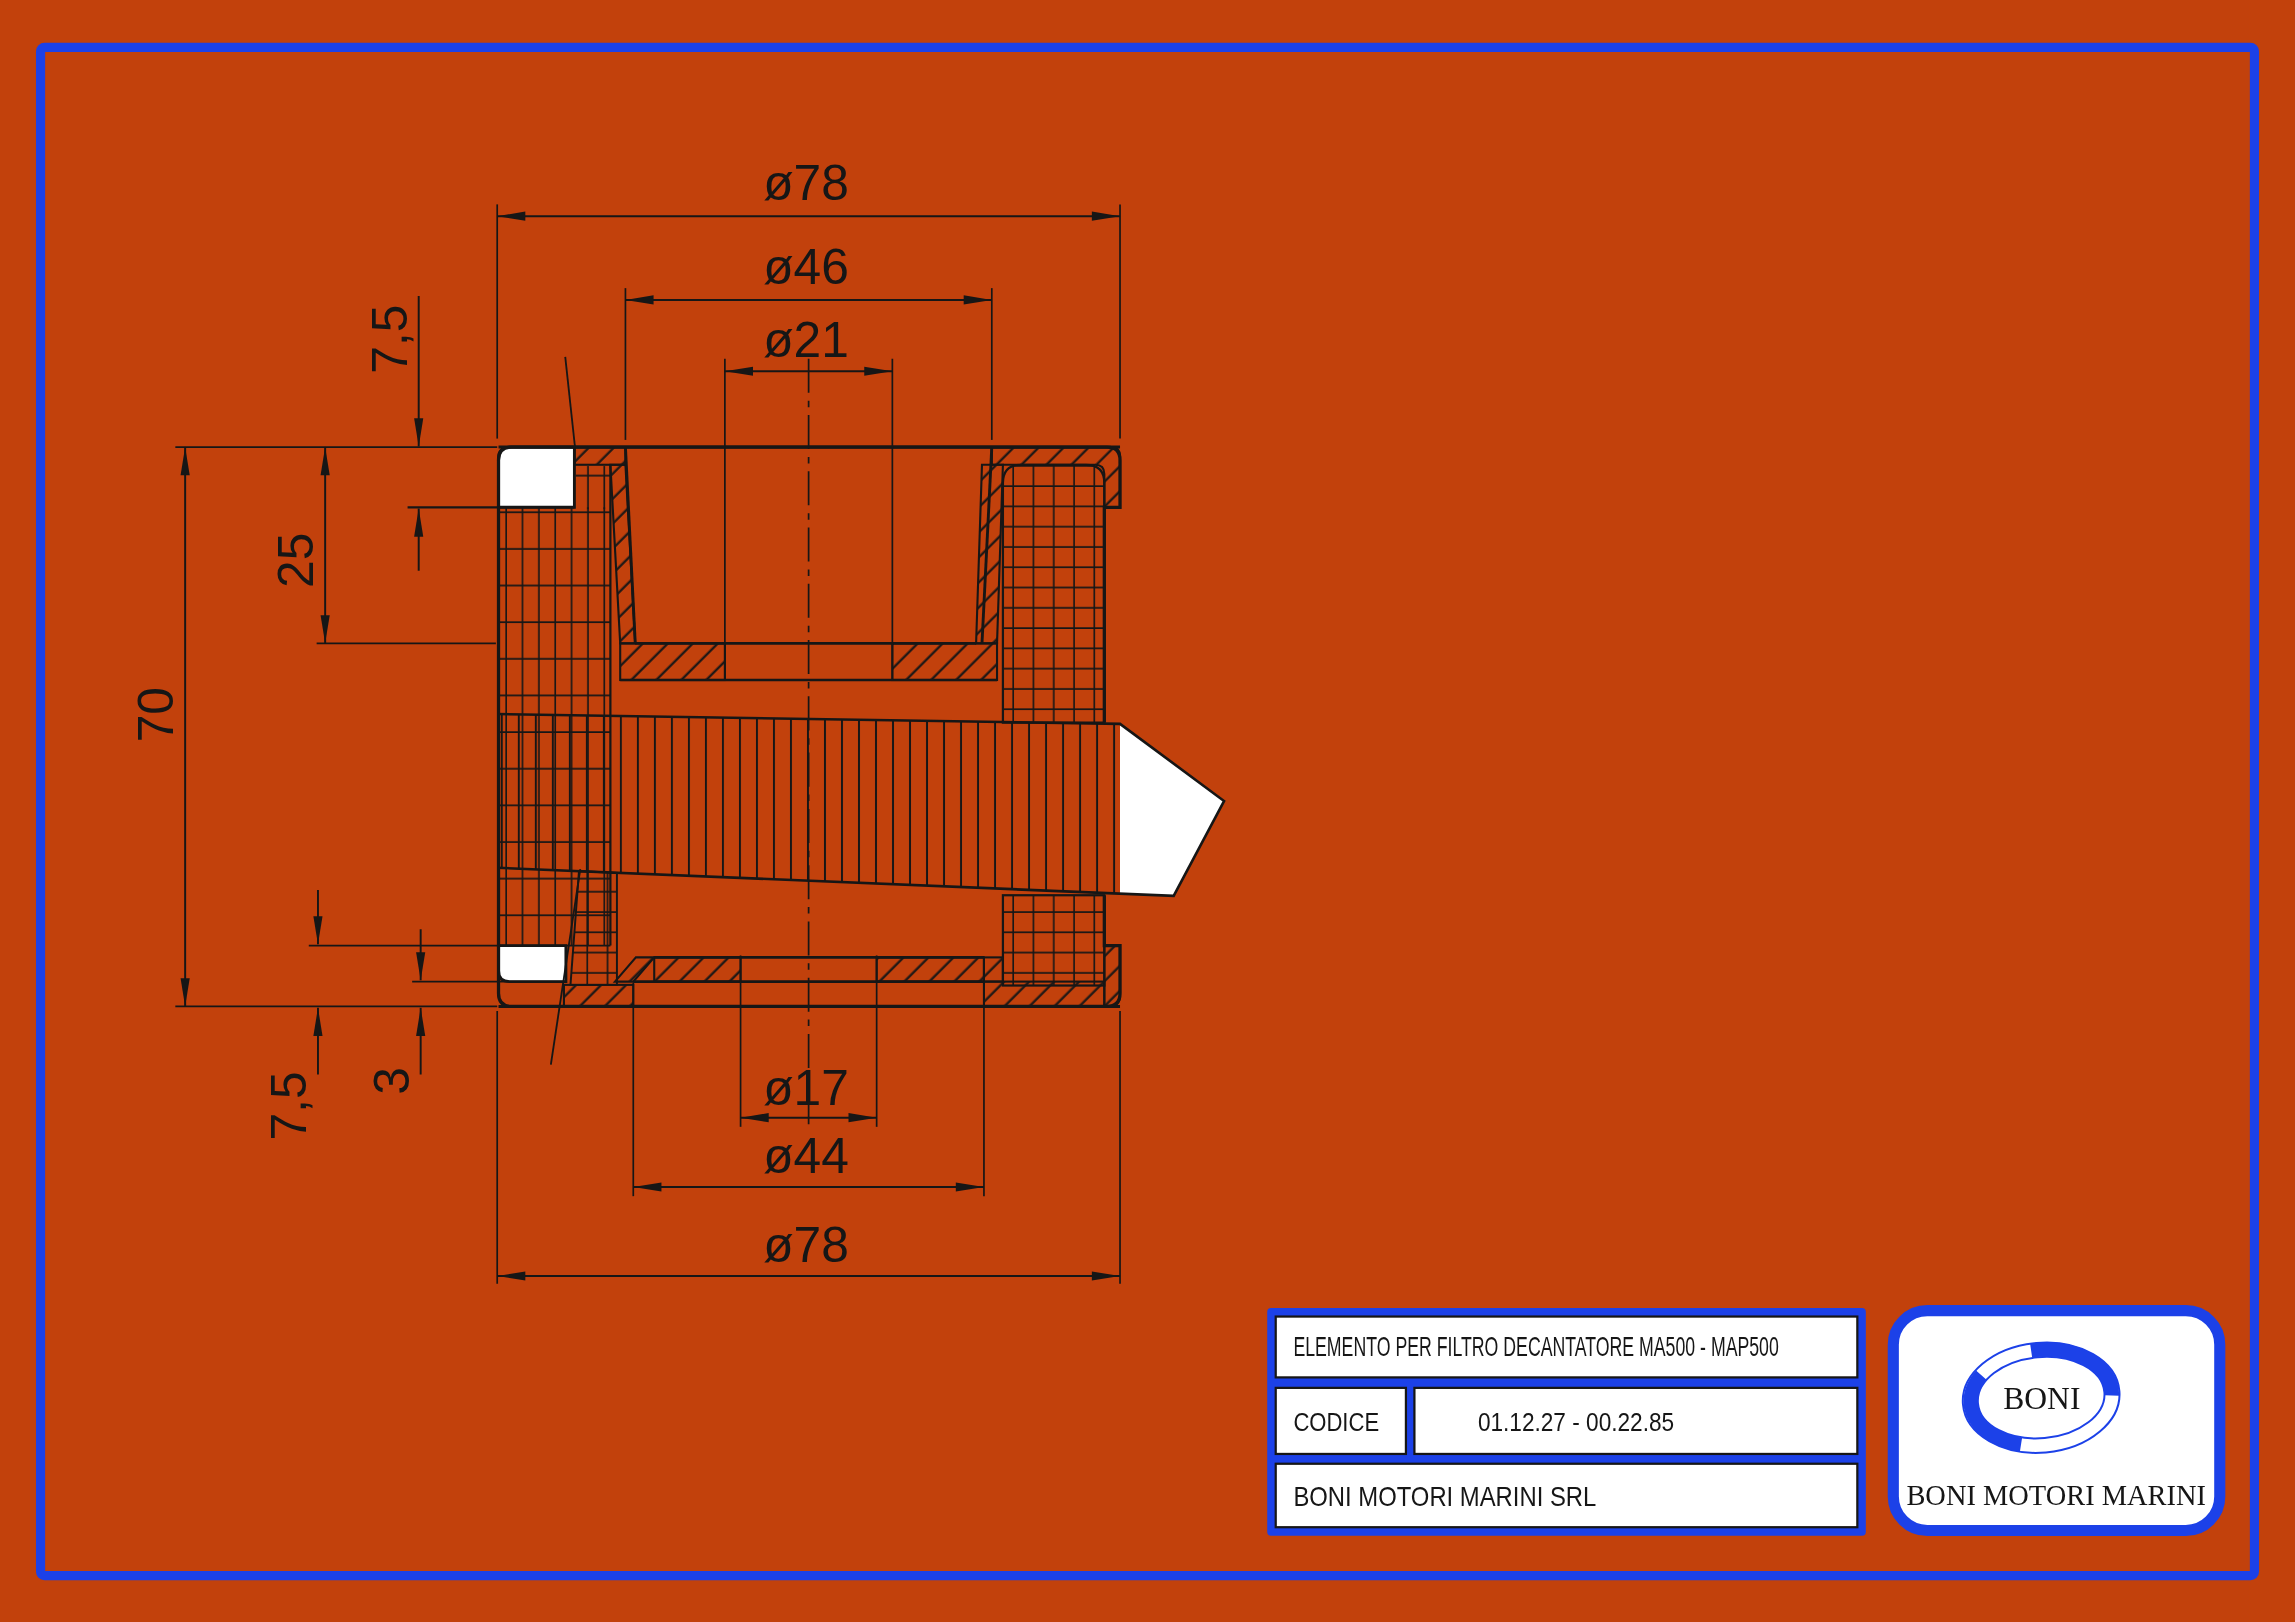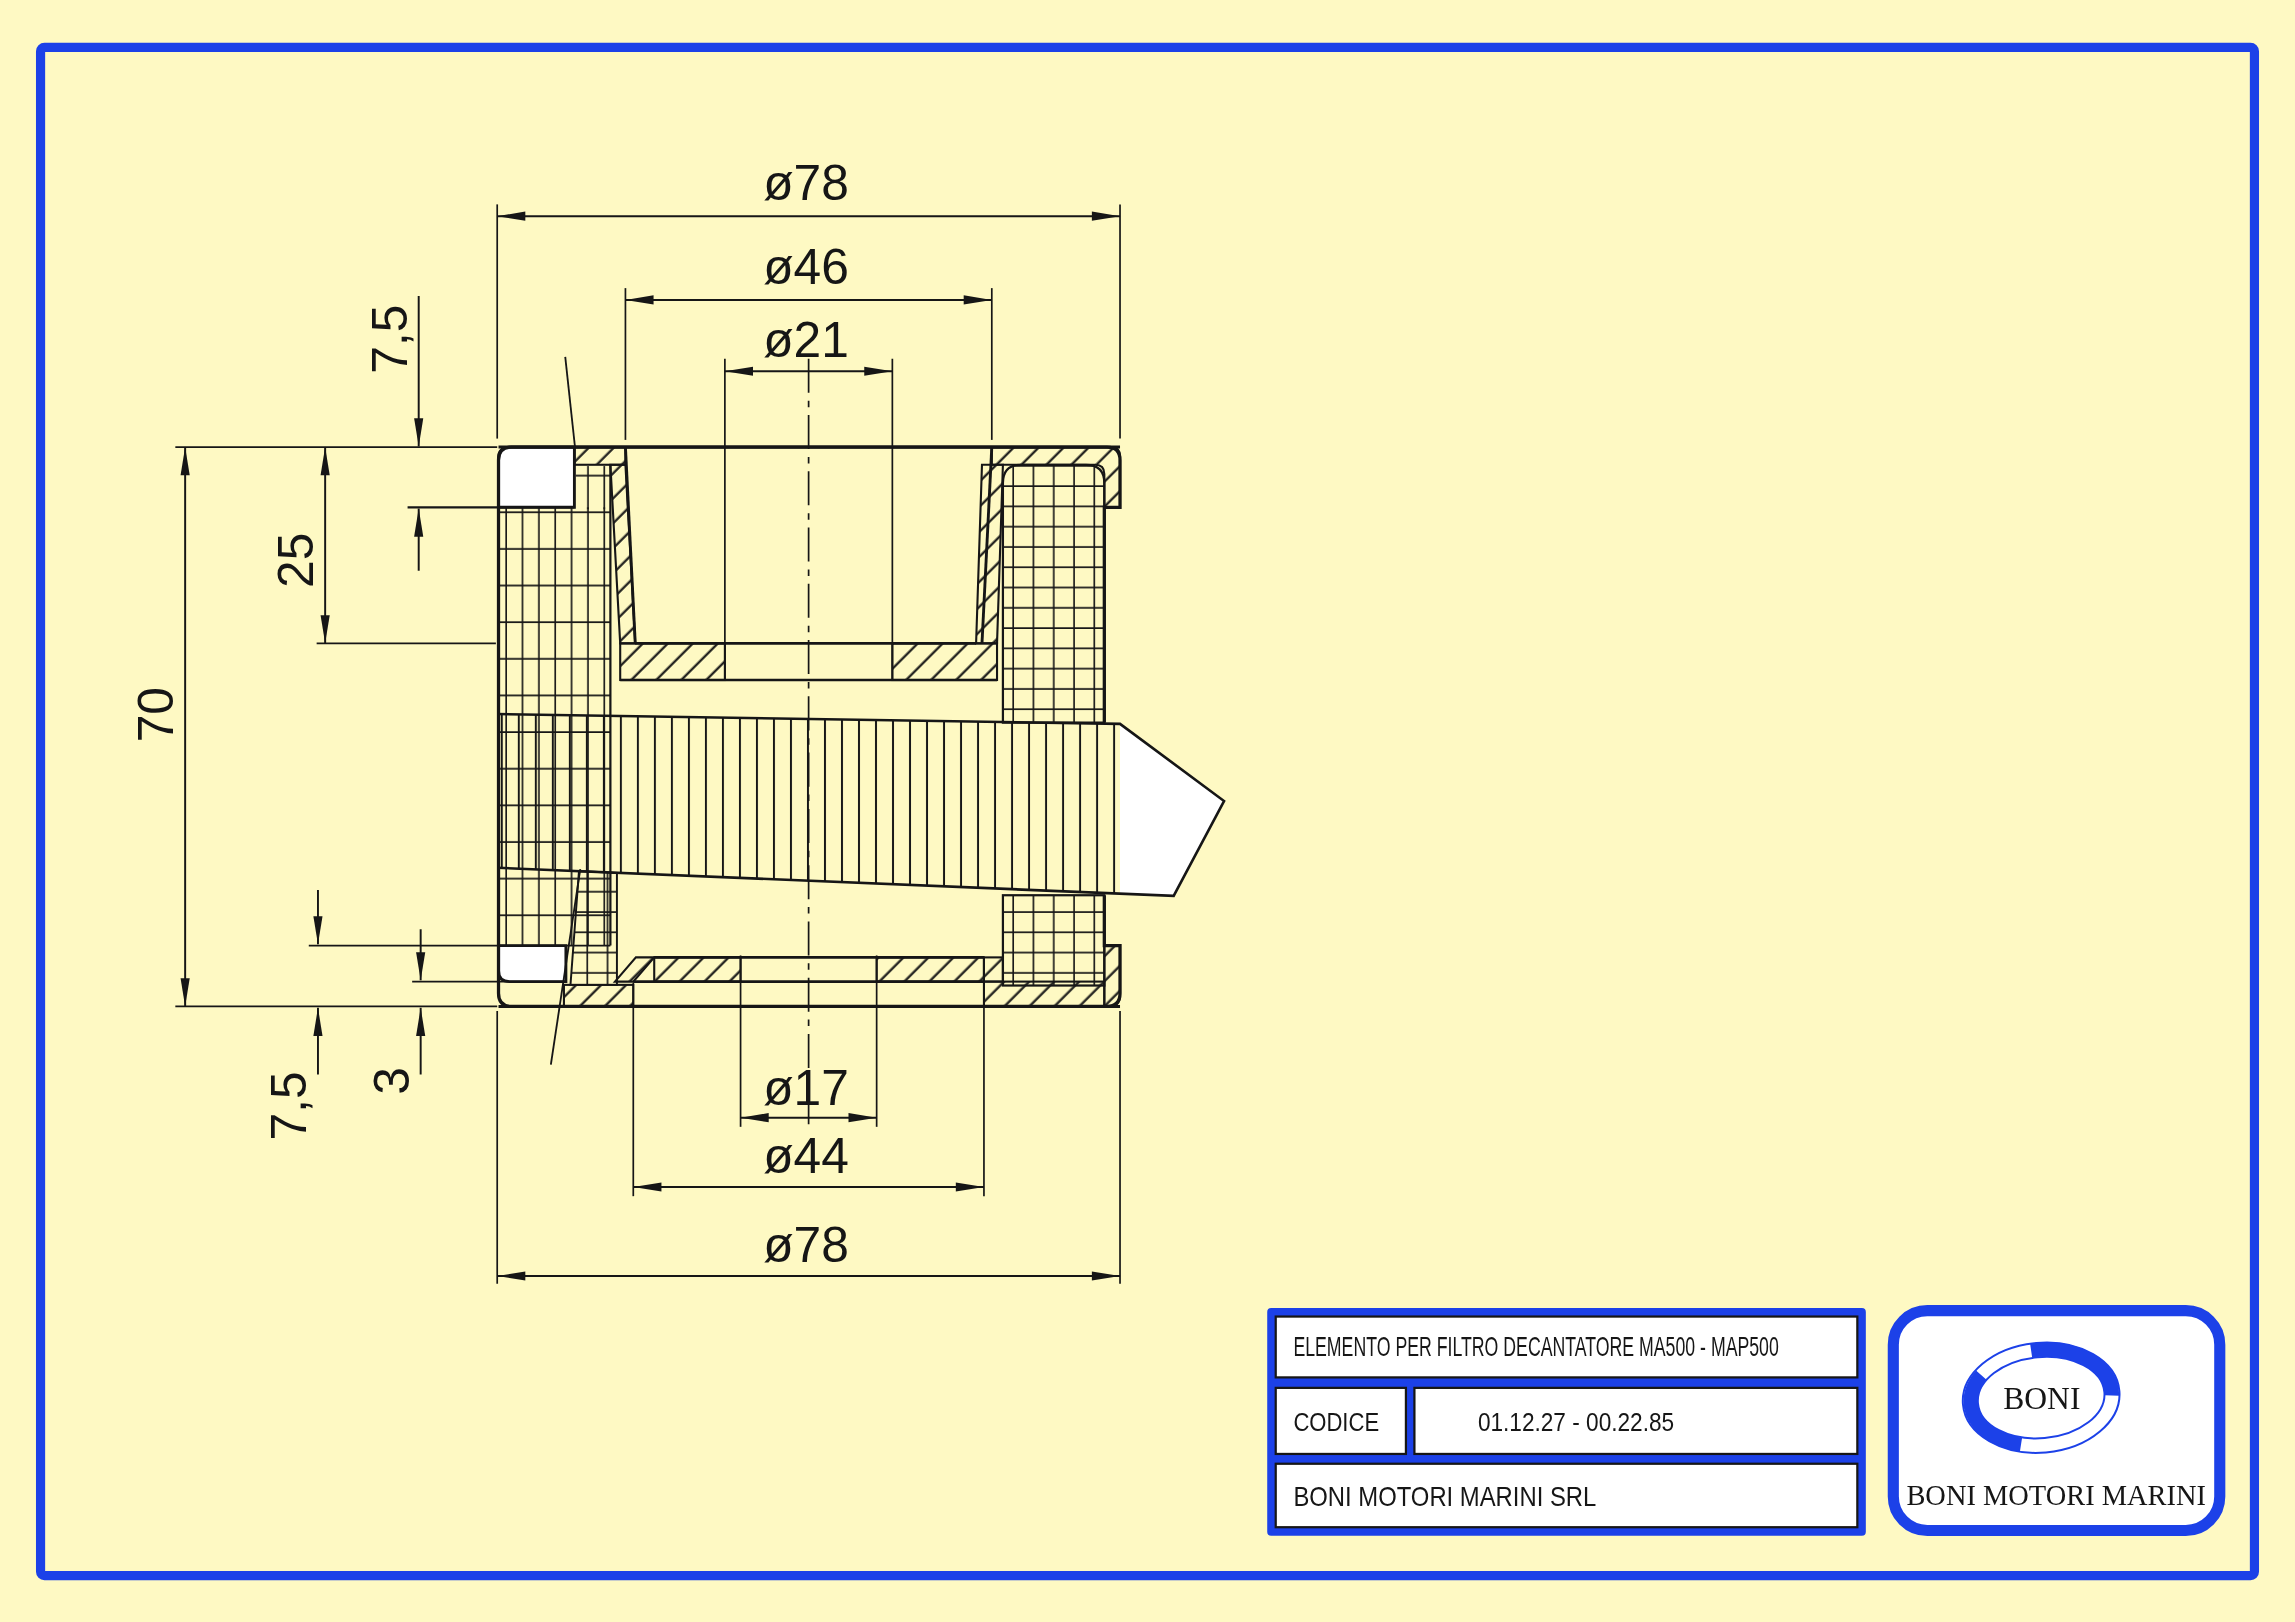--- a/index.html
+++ b/index.html
@@ -1,16 +1,16 @@
 <!DOCTYPE html>
 <html style="font-size:10.5px"><head>
 <meta charset="utf-8">
 <style>
   html,body{margin:0;padding:0;background:#ffffff;}
-  .sheet{width:2295px;height:1623px;position:relative;background:#fef9c3;}
+  .sheet{width:2295px;height:1623px;position:relative;background:#c2410c;}
   svg{display:block;}
   text{font-family:"Liberation Sans",sans-serif;fill:#161616;}
   .dimtxt{font-size:76px;}
   .serif{font-family:"Liberation Serif",serif;}
 </style>
 </head>
 <body>
 
 <div class="sheet">
 <svg width="2295" height="1623" viewBox="0 0 3508 2480">

